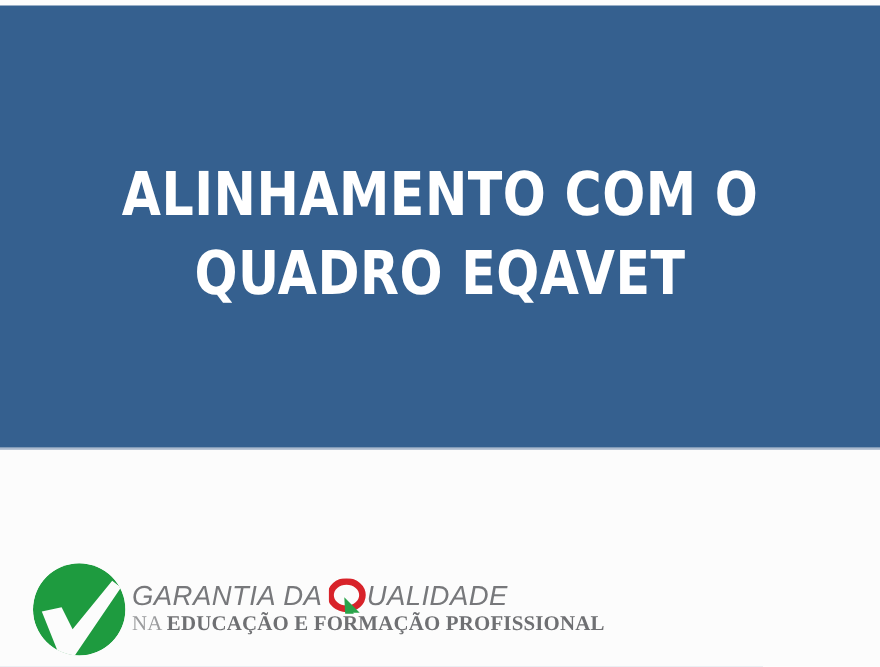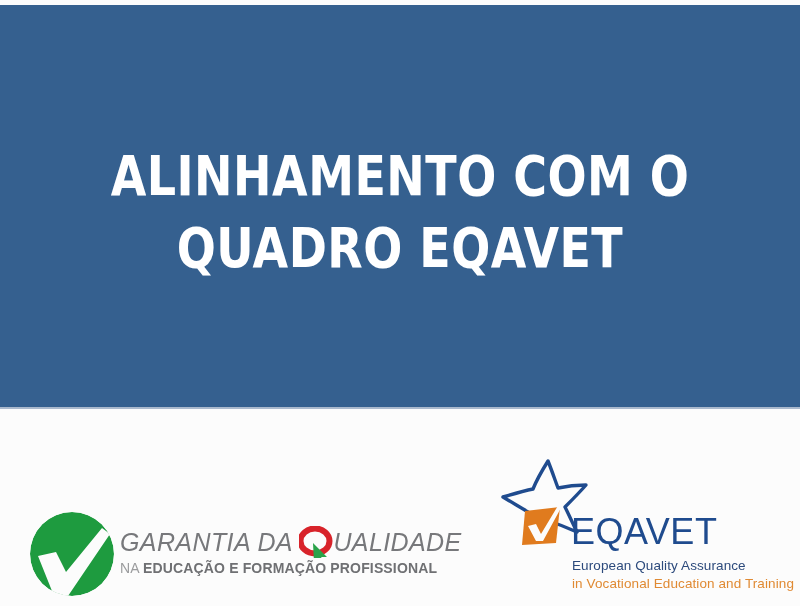--- a/index.html
+++ b/index.html
@@ -105,22 +105,22 @@
     width: 34px;
     height: 28px;
     vertical-align: top;
   }
   .gq-q-svg {
     position: absolute;
     left: 0;
     top: -2px;
   }
   .gq-line2 {
-    font-family: Liberation Sans, sans-serif;
-    font-size: 14px;
+    font-family: Liberation Serif, serif;
+    font-size: 19px;
     line-height: 20px;
     color: #77787b;
     letter-spacing: 0.15px;
     white-space: nowrap;
     margin-top: 2px;
   }
   .gq-line2 .na {
     font-weight: normal;
     color: #9b9c9e;
   }
@@ -214,44 +214,14 @@
           <svg class="gq-q-svg" width="36" height="32" viewBox="0 0 36 32" xmlns="http://www.w3.org/2000/svg">
             <ellipse cx="16" cy="15" rx="14.5" ry="12.5" fill="none" stroke="#d8232a" stroke-width="6"></ellipse>
             <path d="M 14 17 L 28 31 L 22 31 L 26 37 L 22.5 38.5 L 19 32.5 L 15 36 Z" fill="#2aa34a"></path>
           </svg>
         </span><span>UALIDADE</span></div>
 
       <div class="gq-line2"><span class="na">NA </span><span class="bold">EDUCAÇÃO E FORMAÇÃO PROFISSIONAL</span></div>
     </div>
   </div>
 
-  <div class="eq-logo">
-
-    <div class="eq-mark">
-      <svg width="100" height="100" viewBox="0 0 100 100" xmlns="http://www.w3.org/2000/svg">
-
-        <path d="M 50 6
-                 C 54 16 57 25 60 33
-                 C 69 31 79 30 88 30
-                 C 81 38 74 45 67 52
-                 C 71 60 75 69 79 77
-                 C 70 73 60 69 51 66
-                 C 43 72 35 79 27 86
-                 C 28 76 29 67 30 57
-                 C 22 52 13 47 5 42
-                 C 15 39 25 36 35 34
-                 C 39 24 45 14 50 6 Z" fill="none" stroke="#1f4b8e" stroke-width="3.4" stroke-linejoin="round" stroke-linecap="round"></path>
-
-        <path d="M 27 56 L 62 52 L 58 88 L 24 90 Z" fill="#e07b1e"></path>
-
-        <path d="M 30 71 L 38 69 L 43 79 L 61 49 L 64 51 L 45 86 L 38 86 Z" fill="#fcfcfc"></path>
-      </svg>
-    </div>
-
-    <div class="eq-word">EQAVET</div>
-
-    <div class="eq-tag">
-      <div class="eq-tag-1">European Quality Assurance</div>
-      <div class="eq-tag-2">in Vocational Education and Training</div>
-    </div>
-  </div>
 
 </div>
 
 </body></html>

